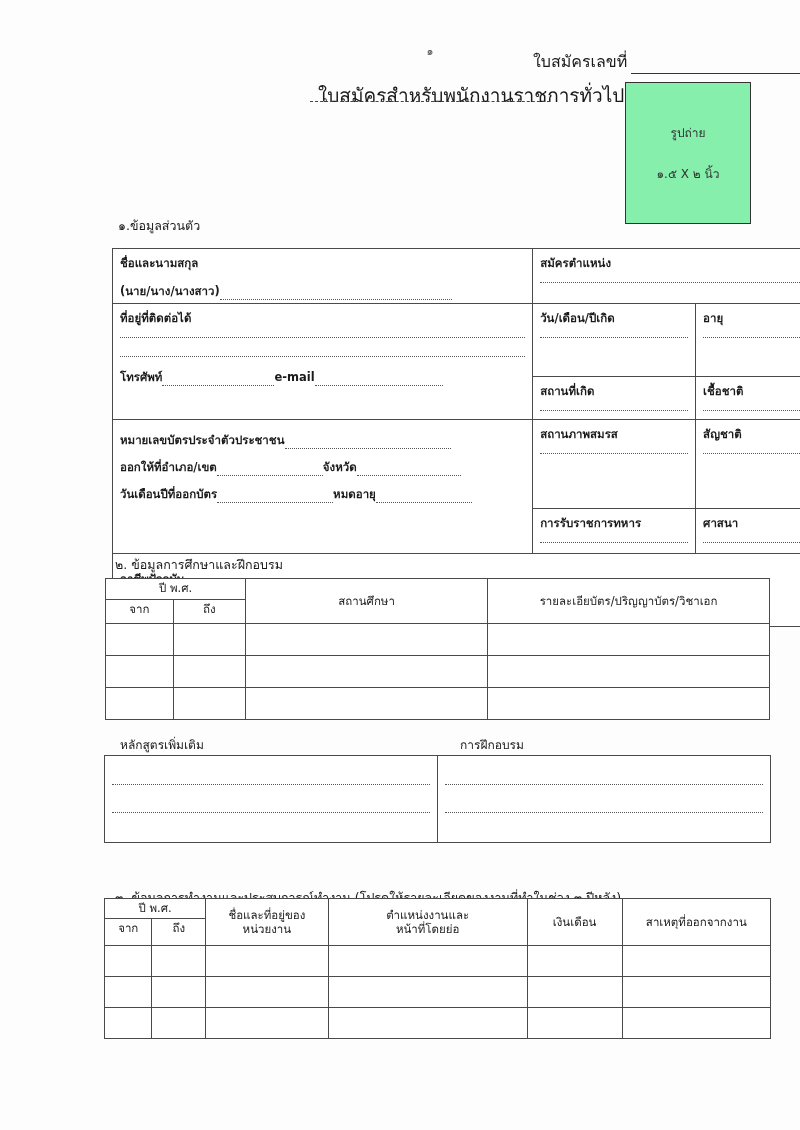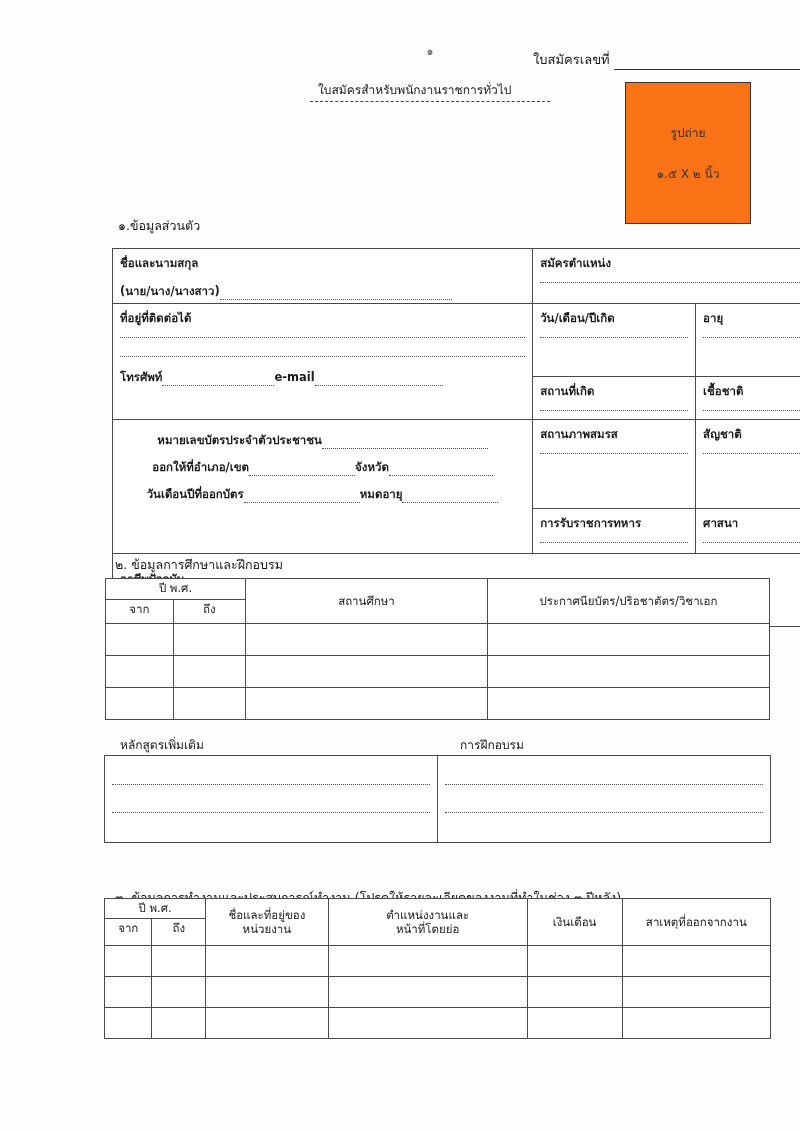--- a/index.html
+++ b/index.html
@@ -31,52 +31,52 @@
   }
   .appno-row {
     position: absolute;
     left: 533px;
     top: 49px;
     display: flex;
     align-items: flex-end;
     gap: 4px;
   }
   .appno-label {
-    font-size: 13px;
+    font-size: 16px;
     white-space: nowrap;
   }
   .appno-line {
     width: 190px;
     border-bottom: 1px solid #333;
     height: 13px;
   }
   .form-title {
     position: absolute;
     left: 318px;
     top: 80px;
-    font-size: 12px;
+    font-size: 19px;
     white-space: nowrap;
   }
   .title-rule {
     position: absolute;
     left: 310px;
     top: 101px;
     width: 240px;
     border-top: 1px dashed #444;
   }
 
   
   .photo-box {
     position: absolute;
     left: 625px;
     top: 82px;
     width: 124px;
     height: 140px;
     border: 1.4px solid #333;
-    background: #f97316;
+    background: #86efac;
     display: flex;
     flex-direction: column;
     align-items: center;
     justify-content: center;
     gap: 22px;
   }
   .photo-box span { font-size: 12px; color: #333; }
 
   
   .sec-head {
@@ -241,21 +241,21 @@
       <td class="rightB">
         <div class="cellpad">
           <span class="lbl">เชื้อชาติ</span>
           <span class="dots"></span>
         </div>
       </td>
     </tr>
 
     <tr class="row-id">
       <td class="left" rowspan="2">
-        <div class="cellpad" style="padding-top:11px;text-align:center;">
+        <div class="cellpad" style="padding-top:11px;">
           <span class="lbl">
             <span>หมายเลขบัตรประจำตัวประชาชน</span><span class="inline-dots" style="width:166px;"></span>
           </span>
           <span class="lbl" style="margin-top:9px;">
             <span>ออกให้ที่อำเภอ/เขต</span><span class="inline-dots" style="width:106px;"></span><span>จังหวัด</span><span class="inline-dots" style="width:104px;"></span>
           </span>
           <span class="lbl" style="margin-top:9px;">
             <span>วันเดือนปีที่ออกบัตร</span><span class="inline-dots" style="width:116px;"></span><span>หมดอายุ</span><span class="inline-dots" style="width:96px;"></span>
           </span>
         </div>
@@ -304,21 +304,21 @@
   </tbody>
     </table>
 
   <div class="sec-head" id="sec2-head">๒. ข้อมูลการศึกษาและฝึกอบรม</div>
 
   <table class="tbl" id="tbl-edu">
     <tbody>
         <tr class="hdr-top">
       <td class="c-from" colspan="2">ปี พ.ศ.</td>
       <td class="c-inst vmid" rowspan="2">สถานศึกษา</td>
-      <td class="c-cert vmid" rowspan="2">ประกาศนียบัตร/ปริอชาตัตร/วิชาเอก</td>
+      <td class="c-cert vmid" rowspan="2">รายละเอียบัตร/ปริญญาบัตร/วิชาเอก</td>
     </tr>
     <tr class="hdr-sub">
       <td class="c-from">จาก</td>
       <td class="c-to">ถึง</td>
     </tr>
     <tr class="erow">
       <td></td>
       <td></td>
       <td></td>
       <td></td>

